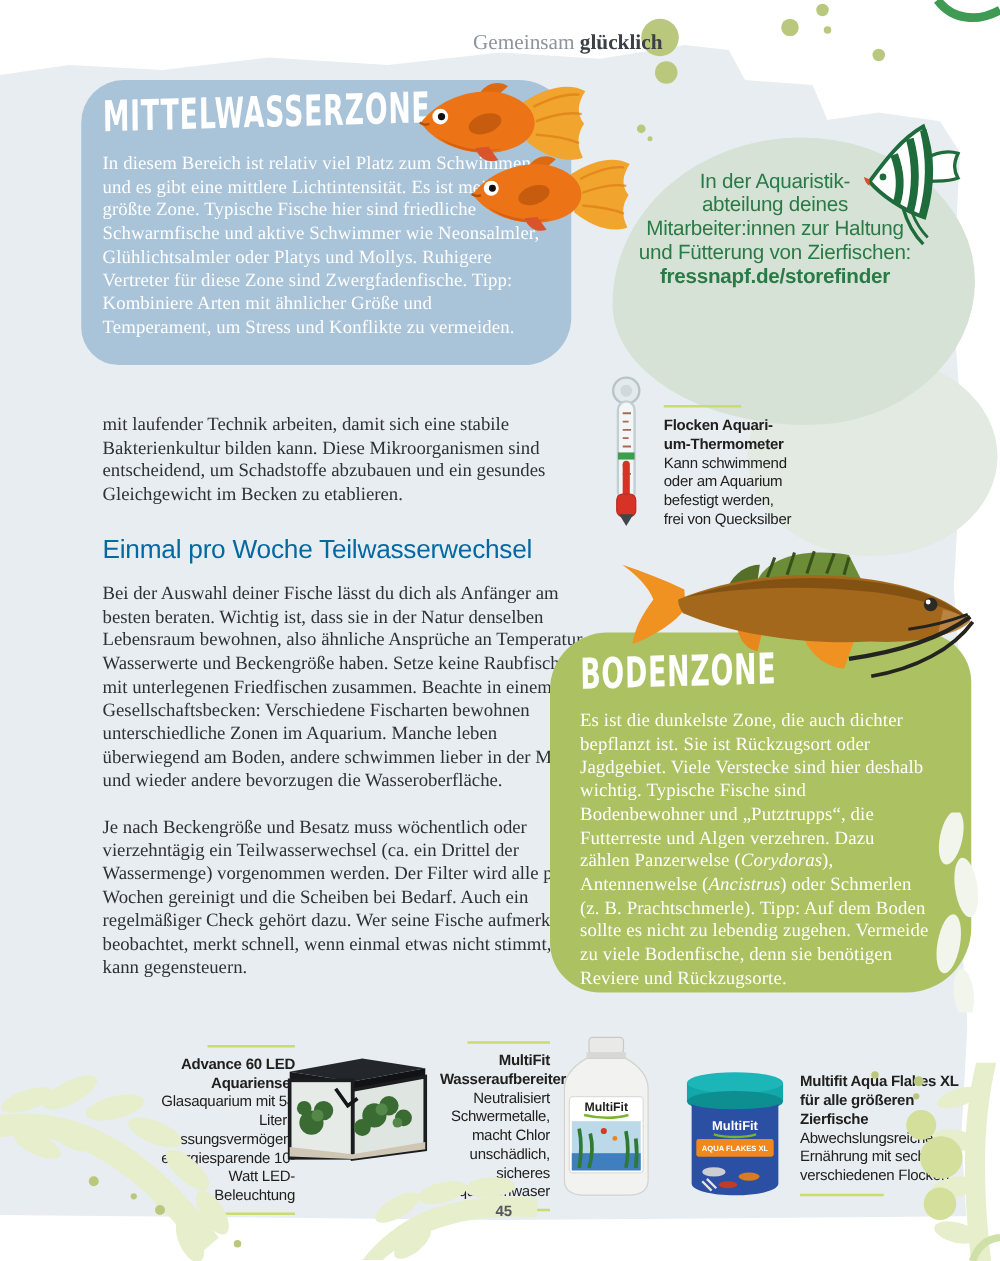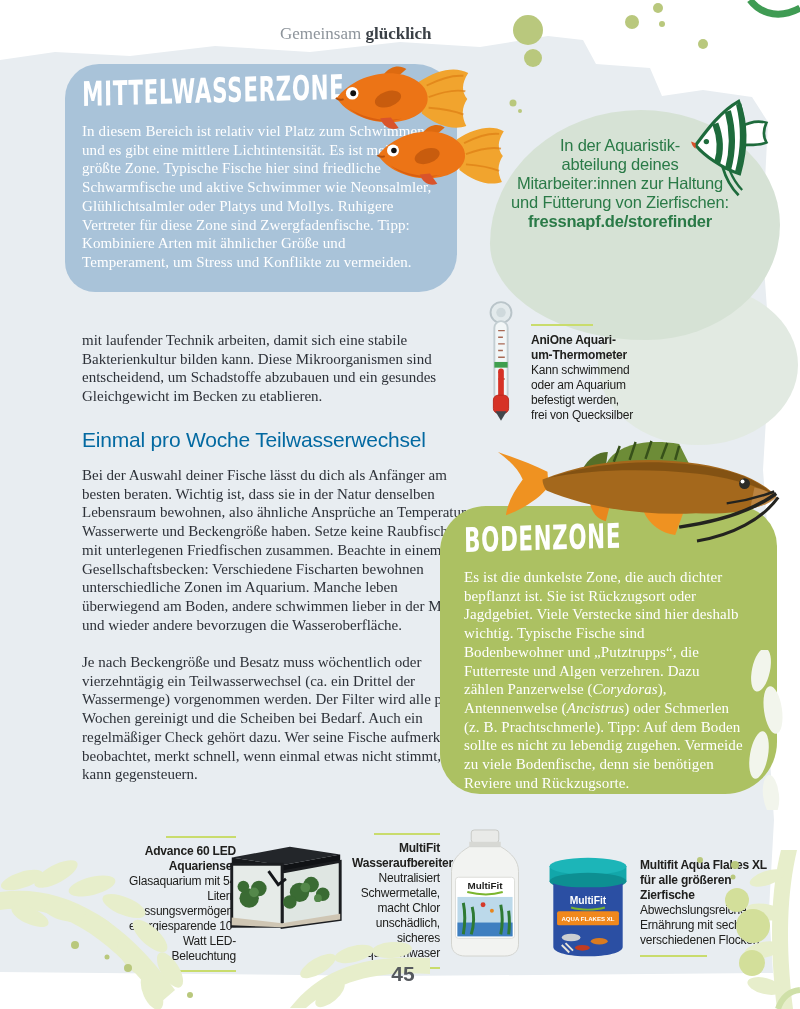--- a/index.html
+++ b/index.html
@@ -8,21 +8,21 @@
          font-family:"Liberation Sans","DejaVu Sans",sans-serif; }
   .abs { position:absolute; }
 
   
   .paper { left:0; top:0; width:800px; height:1009px; background:#e8edf1;
     clip-path: polygon(0px 60px,55px 52px,130px 56px,215px 46px,310px 52px,400px 42px,
       480px 47px,548px 36px,583px 40px,596px 64px,650px 68px,662px 96px,703px 90px,
       752px 97px,768px 122px,762px 240px,770px 350px,763px 470px,772px 590px,
       766px 700px,774px 820px,769px 910px,773px 973px,400px 976px,0px 972px); }
 
-  .header { left:280px; top:24px; width:250px; text-align:left;
+  .header { left:280px; top:24px; width:250px; text-align:right;
     font-family:"Liberation Serif","DejaVu Serif",serif; font-size:17px; color:#8d949b; }
   .header b { color:#3a4046; }
 
   .zone-box { border-radius:34px 42px 38px 30px; }
   .box-blue { left:65px; top:64px; width:392px; height:228px; background:#a9c3d9;
               padding:10px 22px 16px 17px; }
   .box-olive { left:440px; top:506px; width:337px; height:288px; background:#acc162;
                border-radius:46px 40px 52px 40px; padding:8px 34px 14px 24px; }
   .zone-title { font-family:"DejaVu Sans",sans-serif; font-weight:800; color:#ffffff;
     font-size:34px; letter-spacing:1px; white-space:nowrap;
@@ -40,21 +40,21 @@
   .callout .b { font-weight:bold; }
 
   .serif-col { font-family:"Liberation Serif","DejaVu Serif",serif; color:#2d3138;
     font-size:15px; line-height:18.7px; width:392px; }
   .heading-blue { color:#0369a1; font-size:21px; letter-spacing:-.2px; font-weight:500; }
 
   .prod-text { font-size:12px; line-height:15px; letter-spacing:-.2px; color:#20201e; }
   .prod-text b { display:block; }
   .divider { height:2px; background:#c9dc6d; }
 
-  .pagenum { left:370px; top:962px; width:66px; text-align:center; font-size:21px;
+  .pagenum { left:370px; top:962px; width:66px; text-align:center; font-size:12px;
     font-weight:bold; color:#55595e; }
 
   svg { display:block; }
   svg text { font-family:"Liberation Sans","DejaVu Sans",sans-serif; }
 </style>
 </head>
 <body>
 
 <div class="abs paper"></div>
 
@@ -141,21 +141,21 @@
   <path d="M17 32 H24 M17 39 H22 M17 46 H24 M17 53 H22 M17 60 H24 M17 76 H22 M17 83 H24" stroke="#a96a55" stroke-width="1.5"></path>
   <rect x="13" y="65" width="14" height="6" fill="#3f9e4d"></rect>
   <rect x="17" y="72" width="6" height="32" rx="3" fill="#d63226"></rect>
   <rect x="12" y="100" width="16" height="19" rx="5" fill="#d63226" stroke="#b8281e"></rect>
   <path d="M14 117 L26 117 L20 127 Z" fill="#41464b"></path>
 </svg>
 
 <div class="abs" style="left:531px;top:324px;width:104px;">
   <div class="divider" style="width:62px;margin-bottom:7px;"></div>
   <div class="prod-text" style="font-weight:bold;">
-    <span style="display:block;">AniOne Aquari-</span>
+    <span style="display:block;">Flocken Aquari-</span>
     <span style="display:block;">um-Thermometer</span>
   </div>
   <div class="prod-text">Kann schwimmend oder am Aquarium befestigt werden, frei von Quecksilber</div>
 </div>
 
 <p class="abs serif-col" style="left:82px;top:331px;">mit laufender Technik arbeiten, damit sich eine stabile Bakterienkultur bilden kann. Diese Mikroorganismen sind entscheidend, um Schadstoffe abzubauen und ein gesundes Gleichgewicht im Becken zu etablieren.</p>
 <h3 class="abs heading-blue" style="left:82px;top:428px;">Einmal pro Woche Teilwasserwechsel</h3>
 <p class="abs serif-col" style="left:82px;top:466px;">Bei der Auswahl deiner Fische lässt du dich als Anfänger am besten beraten. Wichtig ist, dass sie in der Natur denselben Lebensraum bewohnen, also ähnliche Ansprüche an Temperatur, Wasserwerte und Beckengröße haben. Setze keine Raubfische mit unterlegenen Friedfischen zusammen. Beachte in einem Gesellschaftsbecken: Verschiedene Fischarten bewohnen unterschiedliche Zonen im Aquarium. Manche leben überwiegend am Boden, andere schwimmen lieber in der Mitte und wieder andere bevorzugen die Wasseroberfläche.</p>
 <p class="abs serif-col" style="left:82px;top:653px;">Je nach Beckengröße und Besatz muss wöchentlich oder vierzehntägig ein Teilwasserwechsel (ca. ein Drittel der Wassermenge) vorgenommen werden. Der Filter wird alle paar Wochen gereinigt und die Scheiben bei Bedarf. Auch ein regelmäßiger Check gehört dazu. Wer seine Fische aufmerksam beobachtet, merkt schnell, wenn einmal etwas nicht stimmt, und kann gegensteuern.</p>
 

